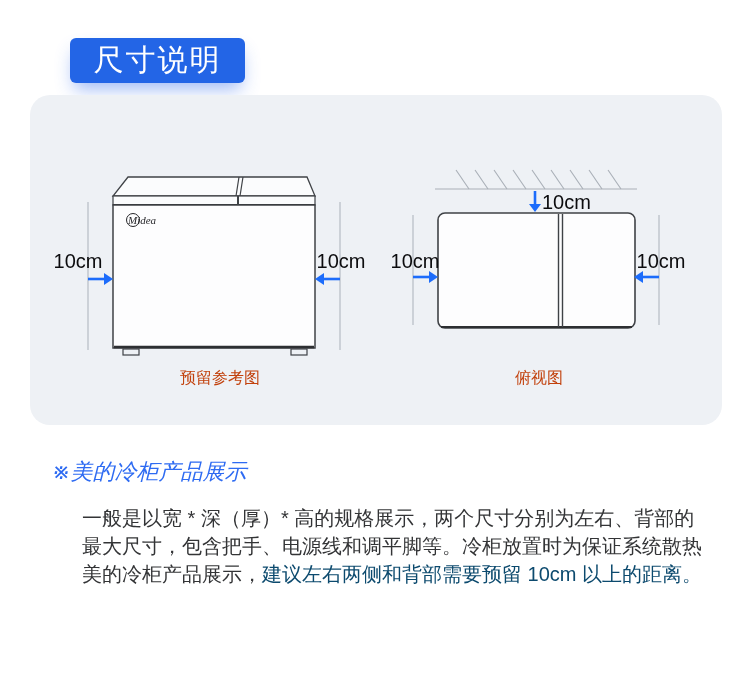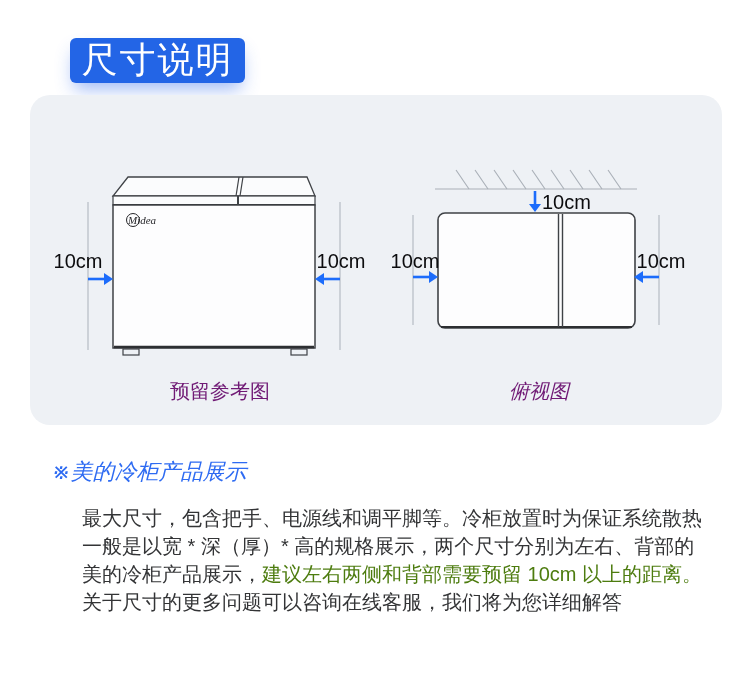--- a/index.html
+++ b/index.html
@@ -4,52 +4,52 @@
 <style>
   html,body{margin:0;padding:0;background:#ffffff;}
   body{font-family:"Liberation Sans","DejaVu Sans",sans-serif;}
   .page{position:relative;width:750px;height:674px;background:#ffffff;overflow:hidden;}
 
   
   .badge{
     position:absolute;left:70px;top:38px;width:175px;height:45px;
     background:#2365e6;border-radius:6px;
     display:flex;align-items:center;justify-content:center;
-    color:#ffffff;font-size:36px;font-weight:500;letter-spacing:2px;
+    color:#ffffff;font-size:30px;font-weight:500;letter-spacing:2px;
     box-shadow:0 10px 18px -4px rgba(44,102,235,.45);
   }
 
   
   .panel{
     position:absolute;left:30px;top:95px;width:692px;height:330px;
     background:#eef1f5;border-radius:20px;
   }
   .panel svg{position:absolute;left:0;top:0;}
 
   .caption{
-    position:absolute;top:283px;width:160px;text-align:center;
-    font-size:20px;color:#701a75;
+    position:absolute;top:273px;width:160px;text-align:center;
+    font-size:16px;color:#c2410c;
   }
   .caption.front{left:110px;}
-  .caption.top{left:429px;font-style:italic;}
+  .caption.top{left:429px;}
 
   .dim-label{font-family:"Liberation Sans","DejaVu Sans",sans-serif;font-size:20px;fill:#0c0c0e;}
   .brand-text{font-family:"Liberation Serif","DejaVu Serif",serif;font-size:11px;font-style:italic;fill:#26262a;}
 
   
   .section-heading{
     position:absolute;left:52px;top:457px;
     font-size:22px;color:#2e6bf2;font-style:italic;
   }
   .desc{
     position:absolute;left:82px;top:504px;width:640px;
     font-size:20px;color:#333436;
   }
   .desc .line{height:28px;line-height:28px;white-space:nowrap;}
-  .desc .hl{color:#4d7c0f;}
+  .desc .hl{color:#0c4a6e;}
 </style>
 </head>
 <body>
 
 <div class="page">
 
   <div class="badge">
     <span>尺寸说明</span>
   </div>
 
@@ -136,19 +136,18 @@
       </g>
     </svg>
 
     <div class="caption front">预留参考图</div>
     <div class="caption top">俯视图</div>
   </div>
 
   <div class="section-heading">※美的冷柜产品展示</div>
 
   <div class="desc">
+    <div class="line">一般是以宽 * 深（厚）* 高的规格展示，两个尺寸分别为左右、背部的</div>
     <div class="line">最大尺寸，包含把手、电源线和调平脚等。冷柜放置时为保证系统散热</div>
-    <div class="line">一般是以宽 * 深（厚）* 高的规格展示，两个尺寸分别为左右、背部的</div>
     <div class="line"><span>美的冷柜产品展示，</span><span class="hl">建议左右两侧和背部需要预留 10cm 以上的距离。</span></div>
-    <div class="line">关于尺寸的更多问题可以咨询在线客服，我们将为您详细解答</div>
   </div>
 
 </div>
 
 </body></html>

